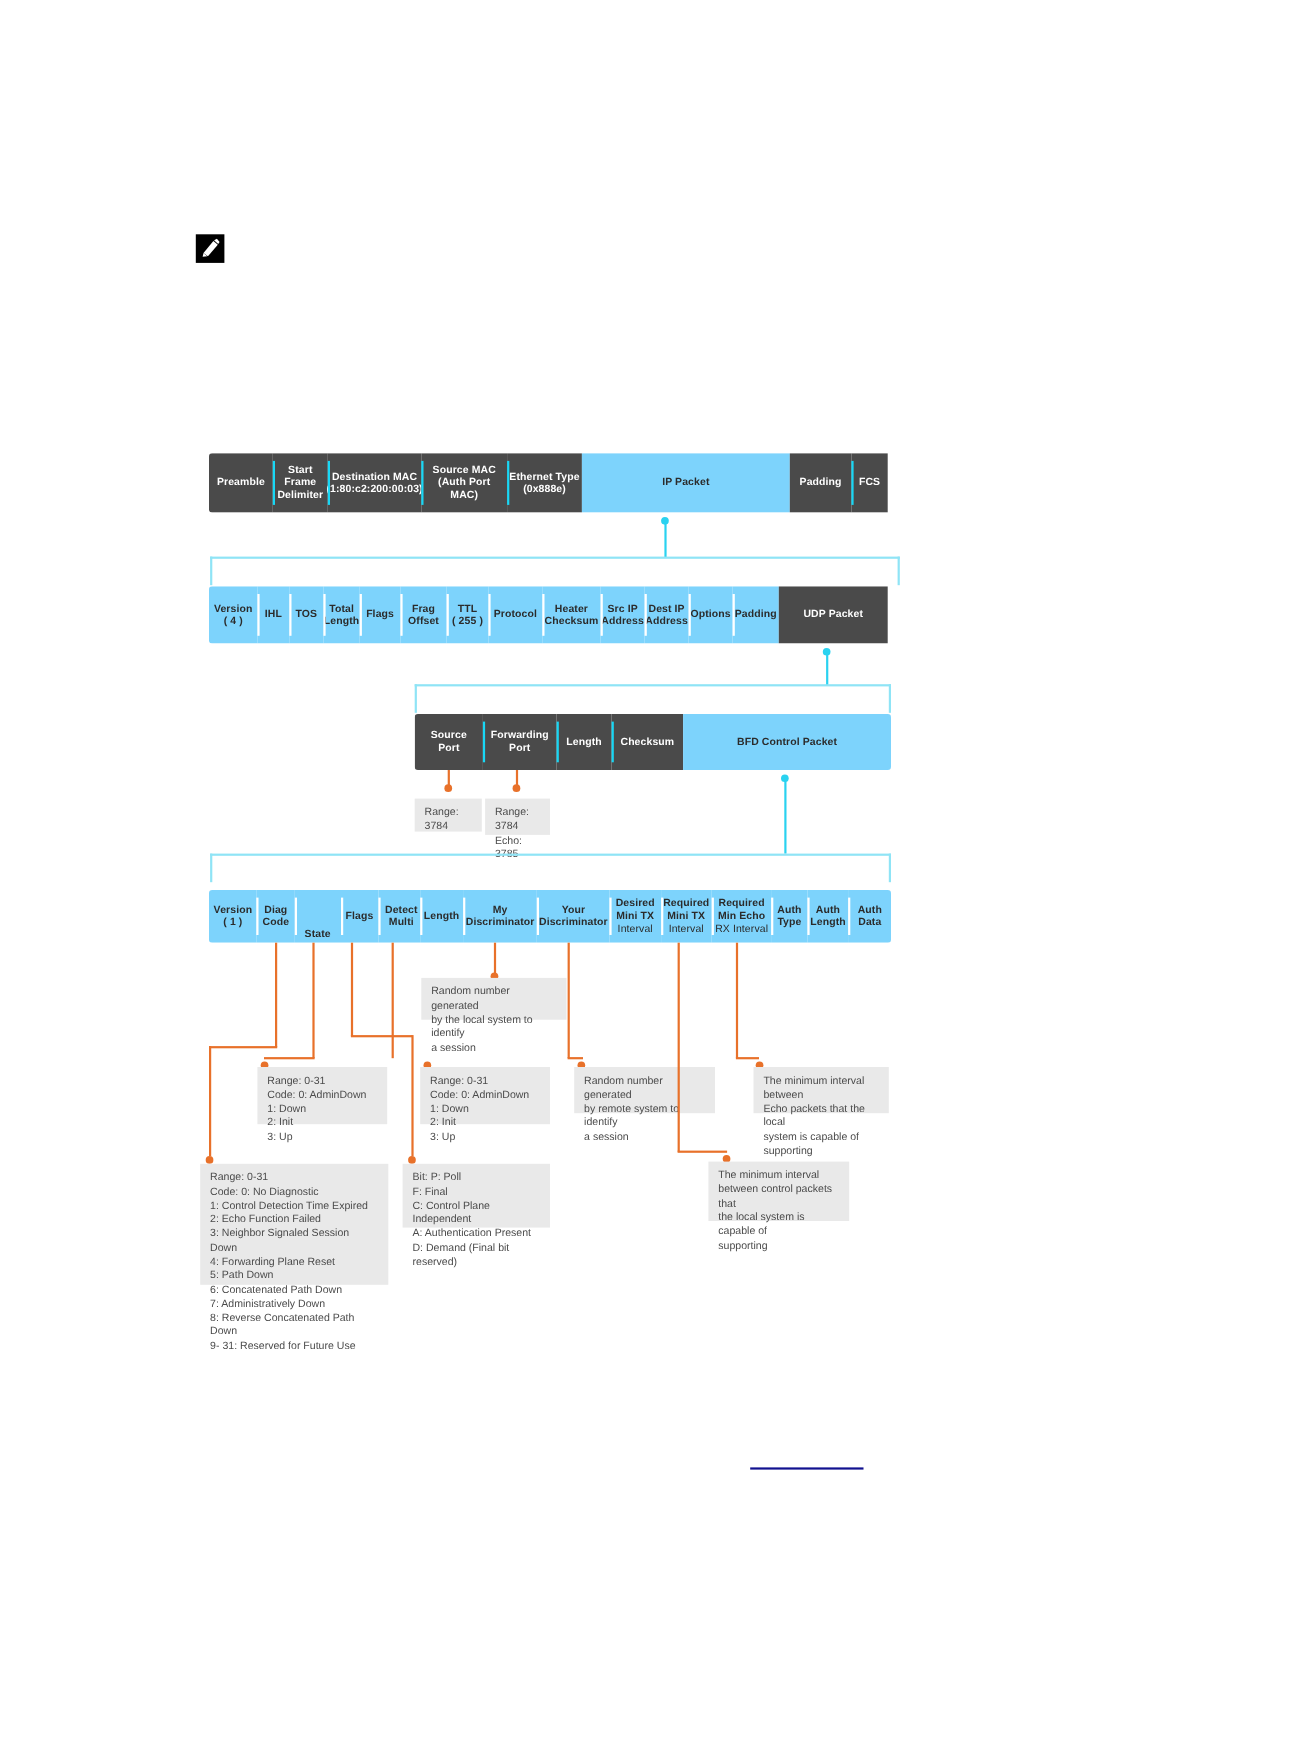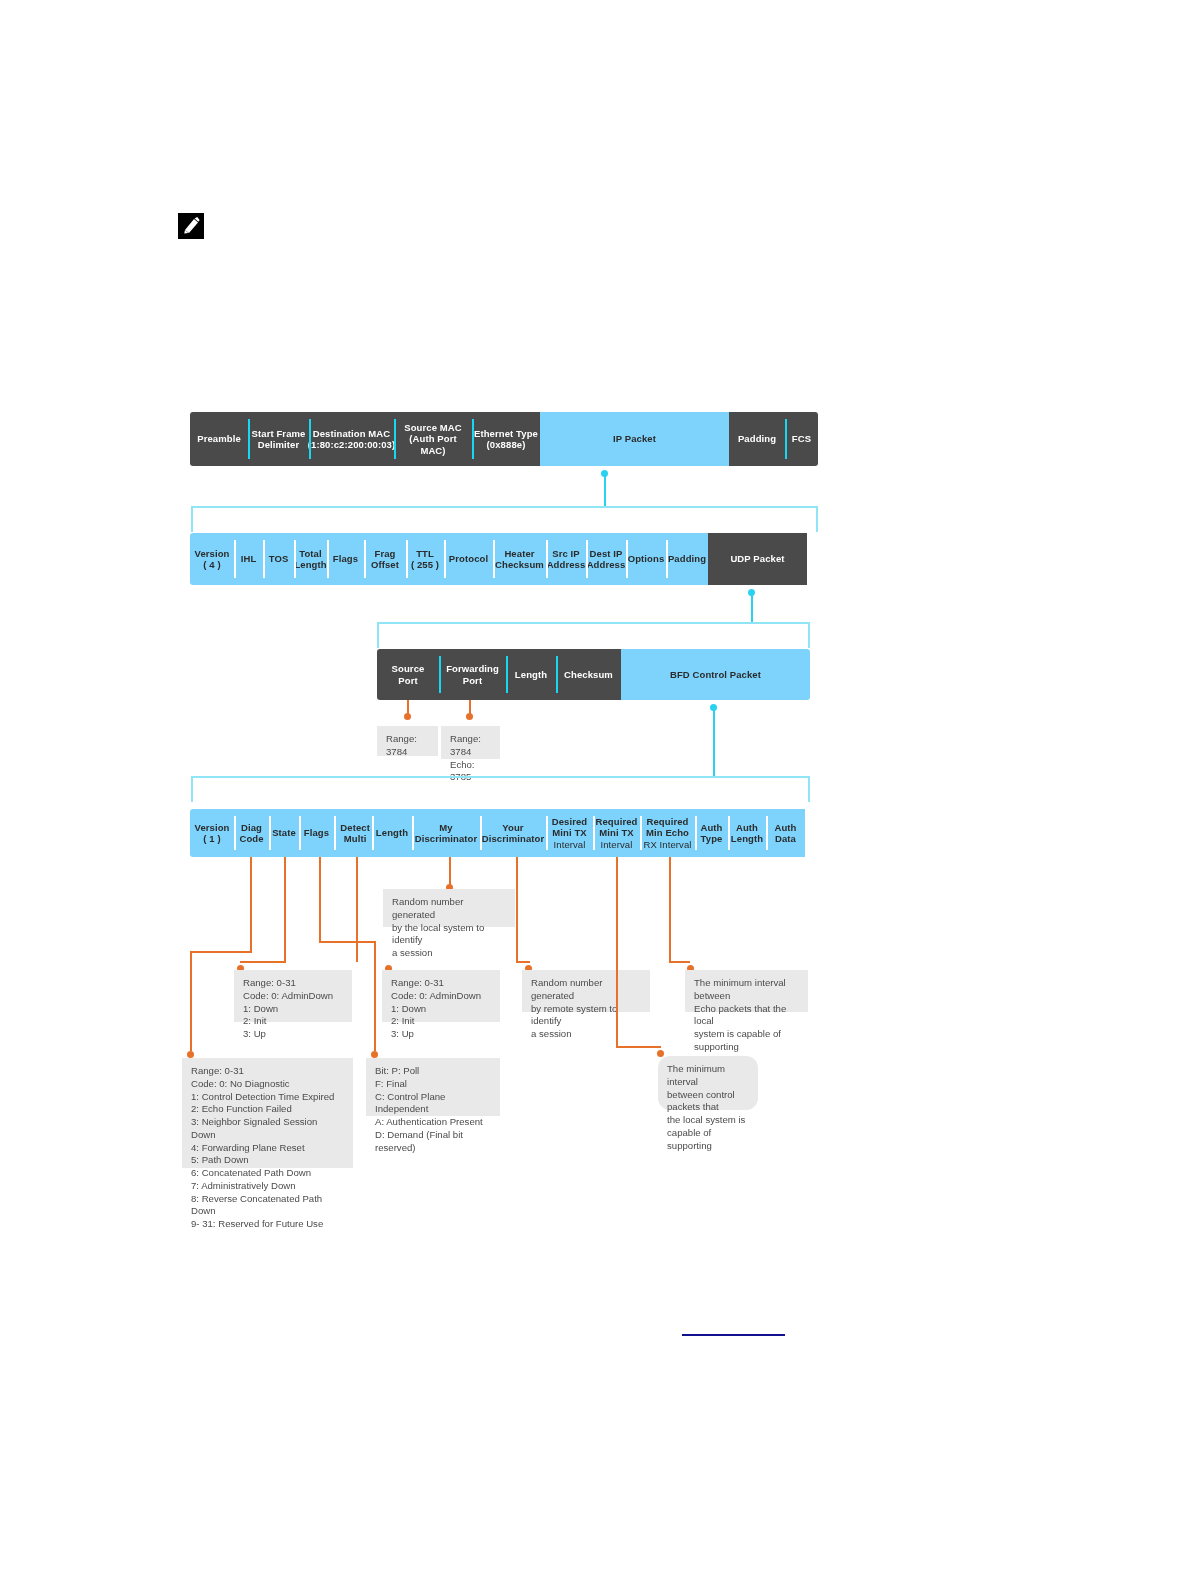--- a/index.html
+++ b/index.html
@@ -136,21 +136,21 @@
       <path d="M7 17 L16 6 L20 9.5 L11 20 Z" fill="#ffffff"></path>
       <path d="M6.2 20.5 L10.4 20 L7 17 Z" fill="#ffffff"></path>
       <path d="M16.6 5.4 L19.2 4 L21.6 7 L20.4 8.8 Z" fill="#ffffff"></path>
     </svg>
   </div>
 
   <div class="packet-row" style="left:190px; top:412px; width:628px; height:54px;">
     <div class="cell dark" style="width:58px;">
       <span><span>Preamble</span></span>
     </div>
-    <div class="cell dark sep-cyan" style="width:61px;">
+    <div class="cell dark sep-cyan" style="width:50px;">
       <span><span>Start Frame</span><span class="sub">Delimiter</span></span>
     </div>
     <div class="cell dark sep-cyan" style="width:85px;">
       <span><span>Destination MAC</span><span class="sub">(1:80:c2:200:00:03)</span></span>
     </div>
     <div class="cell dark sep-cyan" style="width:78px;">
       <span><span>Source MAC</span><span class="sub">(Auth Port MAC)</span></span>
     </div>
     <div class="cell dark sep-cyan" style="width:68px;">
       <span><span>Ethernet Type</span><span class="sub">(0x888e)</span></span>
@@ -250,21 +250,21 @@
   <div class="conn-line-v" style="left:713px; top:708px; height:68px;"></div>
   <div class="bracket" style="left:191px; top:776px; width:619px; height:26px;"></div>
 
   <div class="packet-row" style="left:190px; top:809px; width:620px; height:48px;">
     <div class="cell cyan" style="width:44px;">
       <span><span>Version</span><span class="sub">( 1 )</span></span>
     </div>
     <div class="cell cyan sep-white" style="width:35px;">
       <span><span>Diag</span><span class="sub">Code</span></span>
     </div>
-    <div class="cell cyan sep-white" style="width:30px;">
+    <div class="cell cyan sep-white" style="width:42px;align-items:flex-end;">
       <span><span>State</span></span>
     </div>
     <div class="cell cyan sep-white" style="width:35px;">
       <span><span>Flags</span></span>
     </div>
     <div class="cell cyan sep-white" style="width:38px;justify-content:flex-end;">
       <span><span>Detect</span><span class="sub">Multi</span></span>
     </div>
     <div class="cell cyan sep-white" style="width:40px;">
       <span><span>Length</span></span>
@@ -311,21 +311,21 @@
   <div class="call-line v" style="left:669px; top:857px; height:105px;"></div>
   <div class="call-line h" style="left:669px; top:961px; width:21px;"></div>
   <div class="call-dot" style="left:687px; top:965px;"></div>
   <div class="note-box" style="left:685px; top:970px; width:123px; height:42px;">The minimum interval between
 Echo packets that the local
 system is capable of supporting</div>
 
   <div class="call-line v" style="left:616px; top:857px; height:190px;"></div>
   <div class="call-line h" style="left:616px; top:1046px; width:45px;"></div>
   <div class="call-dot" style="left:657px; top:1050px;"></div>
-  <div class="note-box" style="left:658px; top:1056px; width:100px; height:54px;border-radius:12px;">The minimum interval
+  <div class="note-box" style="left:644px; top:1056px; width:128px; height:54px;">The minimum interval
 between control packets that
 the local system is capable of
 supporting</div>
 
   <div class="call-line v" style="left:284px; top:857px; height:105px;"></div>
   <div class="call-line h" style="left:240px; top:961px; width:46px;"></div>
   <div class="call-dot" style="left:237px; top:965px;"></div>
   <div class="note-box" style="left:234px; top:970px; width:118px; height:52px;">Range: 0-31
   Code: 0: AdminDown
             1: Down

